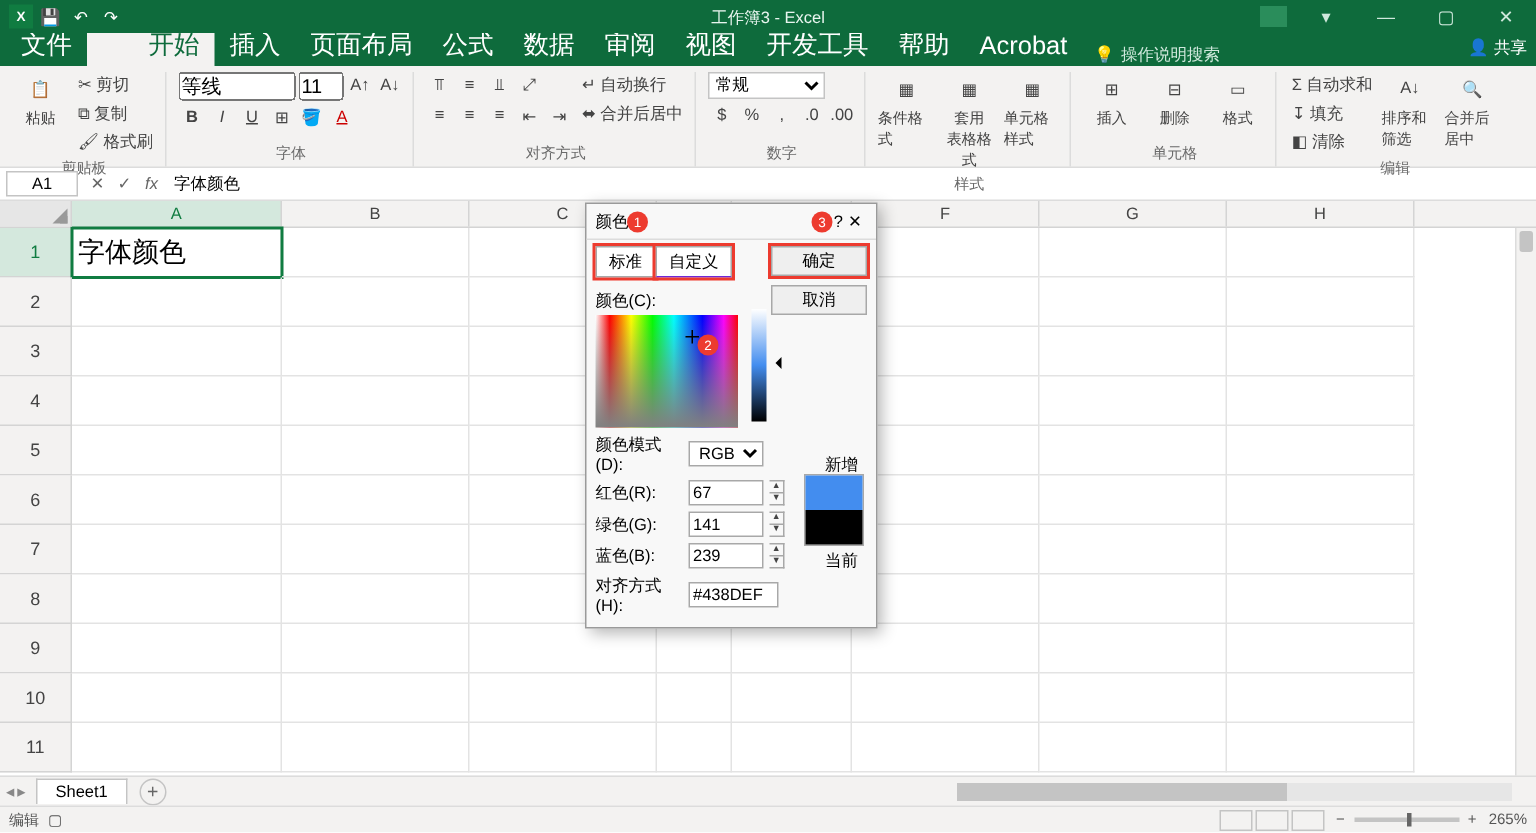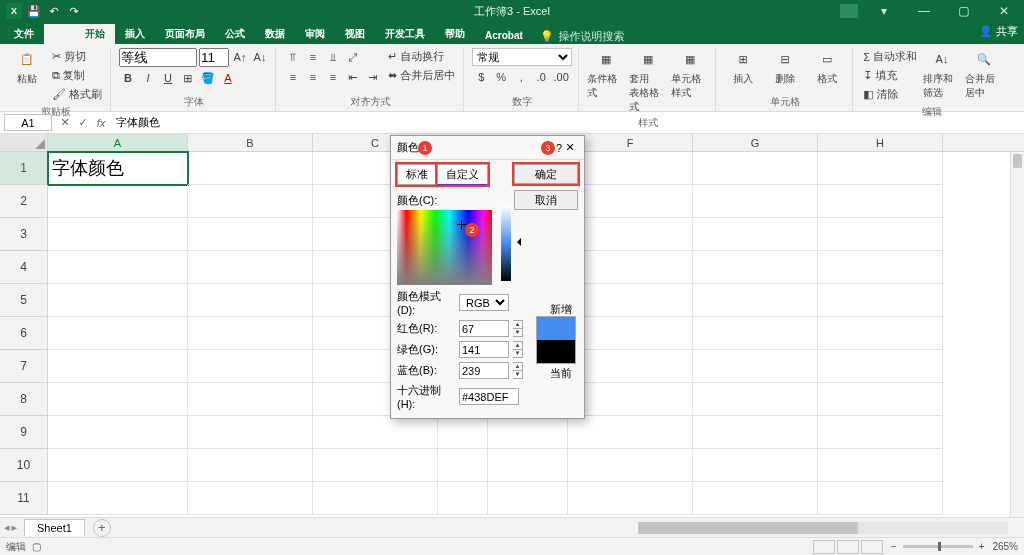--- a/index.html
+++ b/index.html
@@ -8,21 +8,21 @@
 
 .titlebar { height:22px; background:#0e6b3c; color:#fff; display:flex; align-items:center; position:relative; }
 .titlebar .qat { display:flex; gap:4px; padding-left:6px; align-items:center; }
 .ico { width:16px; height:16px; display:inline-flex; align-items:center; justify-content:center; font-size:11px; }
 .titlebar .title { position:absolute; left:50%; transform:translateX(-50%); font-size:11px; color:#e8f5ef; }
 .titlebar .winctrl { position:absolute; right:0; display:flex; }
 .winbtn { width:40px; height:22px; display:flex; align-items:center; justify-content:center; color:#cfe8dc; font-size:12px; }
 
 
 .tabs { height:22px; background:#0e6b3c; display:flex; align-items:flex-end; padding-left:4px; }
-.tab { padding:3px 10px; color:#fff; font-size:10px;font-weight:bold; }
+.tab { padding:3px 10px; color:#fff; font-size:17px; }
 .tab.active { background:#f3f2f1; color:#0e6b3c;padding-left:41px; }
 .tell { margin-left:8px; color:#cfe8dc; display:flex; align-items:center; gap:4px; }
 .share { position:absolute; right:6px; top:24px; color:#fff; font-size:11px; }
 
 
 .ribbon { height:68px; background:#f3f2f1; border-bottom:1px solid #dcdcdc; display:flex; padding:4px 2px 0; gap:2px; }
 .group { border-right:1px solid #dcdcdc; padding:0 6px 2px; display:flex; flex-direction:column; justify-content:space-between; }
 .group-label { text-align:center; font-size:10px; color:#6a6a6a; padding-top:2px; }
 .gbody { display:flex; gap:4px; align-items:flex-start; }
 .col { display:flex; flex-direction:column; gap:2px; font-size:11px; color:#444; }
@@ -220,41 +220,41 @@
             <span>⬌</span>
             <span>合并后居中</span>
           </div>
       </div>
     </div>
     <div class="group-label">对齐方式</div>
   </div>
   <div class="group">
     <div class="gbody">
         <div class="col">
-      <select class="rib" style="width:100px"><option>常规</option></select>
+      <select class="rib" style="width:78px"><option>常规</option></select>
       <div class="btnrow">
             <span class="sq">$</span>
             <span class="sq">%</span>
             <span class="sq">,</span>
             <span class="sq">.0</span>
             <span class="sq">.00</span>
           </div>
     </div>
       </div>
     <div class="group-label">数字</div>
   </div>
   <div class="group">
     <div class="gbody">
       <div class="bigbtn">
           <span class="ico">▦</span>
           <span>条件格式</span>
         </div>
       <div class="bigbtn">
           <span class="ico">▦</span>
-          <span style="white-space:pre-line;">套用
+          <span style="white-space:pre-line;text-align:center">套用
 表格格式</span>
         </div>
       <div class="bigbtn">
           <span class="ico">▦</span>
           <span>单元格样式</span>
         </div>
     </div>
     <div class="group-label">样式</div>
   </div>
   <div class="group">
@@ -519,21 +519,21 @@
       </div>
     <div class="frow">
         <label>蓝色(B):</label>
         <input value="239" style="">
         <div class="spin">
           <div>▲</div>
           <div>▼</div>
         </div>
       </div>
     <div class="frow">
-        <label>十六进制(H):</label>
+        <label>对齐方式(H):</label>
         <input style="width: 60px;" value="#438DEF">
       </div>
     <div class="swatch-lbl sw-new">新增</div>
     <div class="swatch">
       <div class="half" style="background:#438DEF"></div>
       <div class="half" style="background:#000000"></div>
     </div>
     <div class="swatch-lbl sw-cur">当前</div>
   </div>
 </div>

